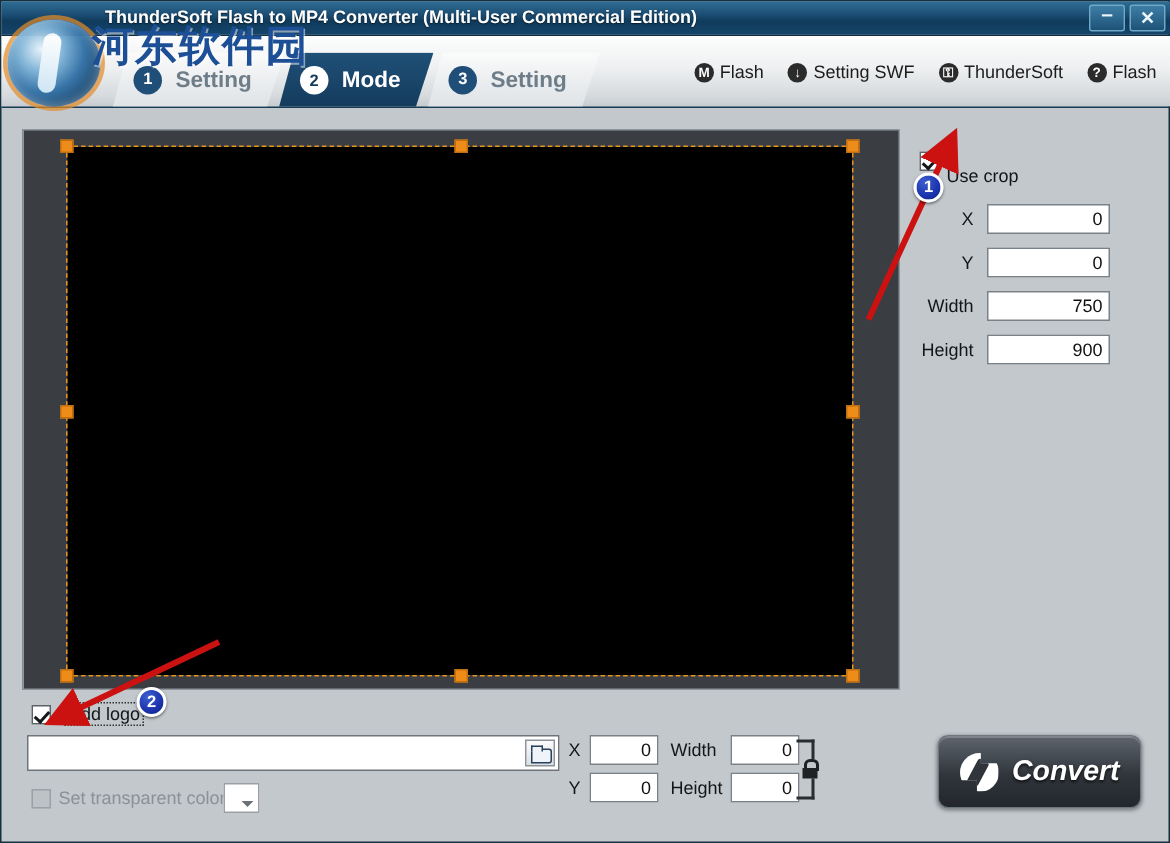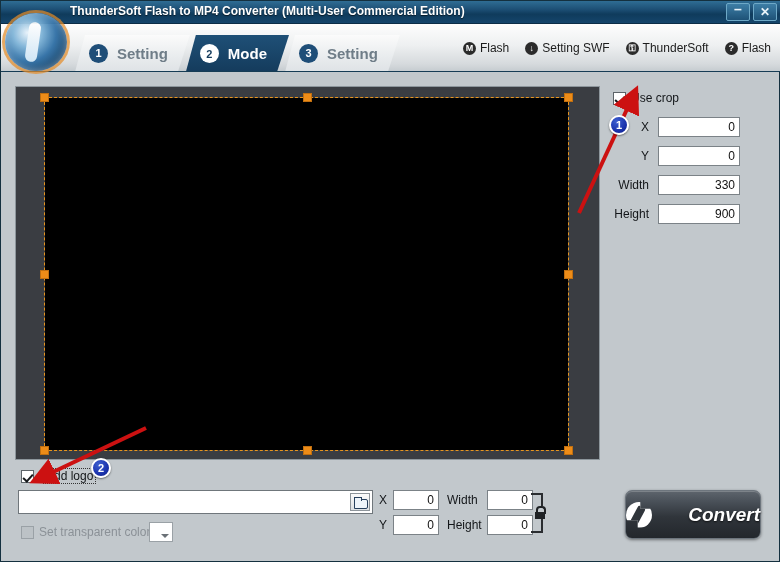--- a/index.html
+++ b/index.html
@@ -155,21 +155,21 @@
   .chk {
     width: 13px; height: 13px; background: #ffffff;
     border: 1px solid #5c6368; position: relative; flex: 0 0 auto;
   }
   .chk.on::after {
     content: ""; position: absolute; left: 3px; top: 1px;
     width: 4px; height: 8px; border: solid #16191c;
     border-width: 0 2px 2px 0; transform: rotate(42deg);
   }
   .chk.dis { background: #bcc2c6; border-color: #9aa1a6; }
-  .cp-check-label { font-size: 12px; color: #131619; }
+  .cp-check-label { font-size: 12px; color: #131619; margin-top: 19px; }
   .cp-row { display: flex; align-items: center; margin-bottom: 9px; }
   .cp-label {
     width: 45px; text-align: right; padding-right: 9px;
     font-size: 12px; color: #131619;
   }
   .num-input {
     width: 82px; height: 20px;
     background: #ffffff; border: 1px solid #7b8287;
     font-family: "Liberation Sans", sans-serif;
     font-size: 12px; color: #111; text-align: right;
@@ -242,21 +242,21 @@
     border: 2px solid #1f2225; border-bottom: none; border-radius: 4px 4px 0 0;
   }
 
   
   .convert-btn {
     position: absolute; left: 624px; top: 489px; width: 136px; height: 49px;
     background: linear-gradient(180deg,#5e656d 0%, #4a5159 22%, #30353b 55%, #23272c 100%);
     border: 1px solid #6d757d;
     border-radius: 7px;
     box-shadow: inset 0 1px 0 rgba(255,255,255,.2), 0 1px 3px rgba(0,0,0,.45);
-    display: flex; align-items: center; justify-content: space-between; gap: 9px;
+    display: flex; align-items: center; justify-content: center; gap: 9px;
     cursor: pointer;
   }
   .conv-ico {
     width: 26px; height: 26px; border-radius: 50%;
     background: #ffffff;
     position: relative; flex: 0 0 auto;
     clip-path: polygon(0 0, 55% 0, 55% 28%, 100% 28%, 100% 100%, 45% 100%, 45% 72%, 0 72%);
   }
   .conv-ico::after {
     content:""; position:absolute; left:8px; top:4px;
@@ -324,20 +324,21 @@
       </div>
       <div class="menu-item">
         <span class="mi-icon">?</span>
         <span>Flash</span>
       </div>
     </div>
   </div>
 
   <div class="wm">
     <div class="wm-ring"></div>
+    <div class="wm-cn">河东软件园</div>
   </div>
 
   <div class="preview-wrap">
     <div class="preview-black"></div>
     <div class="crop-box">
       <span class="handle h-nw"></span>
       <span class="handle h-n"></span>
       <span class="handle h-ne"></span>
       <span class="handle h-w"></span>
       <span class="handle h-e"></span>
@@ -355,21 +356,21 @@
     <div class="cp-row">
       <span class="cp-label">X</span>
       <span class="num-input">0</span>
     </div>
     <div class="cp-row">
       <span class="cp-label">Y</span>
       <span class="num-input">0</span>
     </div>
     <div class="cp-row">
       <span class="cp-label">Width</span>
-      <span class="num-input">330</span>
+      <span class="num-input">750</span>
     </div>
     <div class="cp-row">
       <span class="cp-label">Height</span>
       <span class="num-input">900</span>
     </div>
   </div>
 
   <div class="logo-check">
     <span class="chk on"></span>
     <span class="lbl">Add logo</span>

